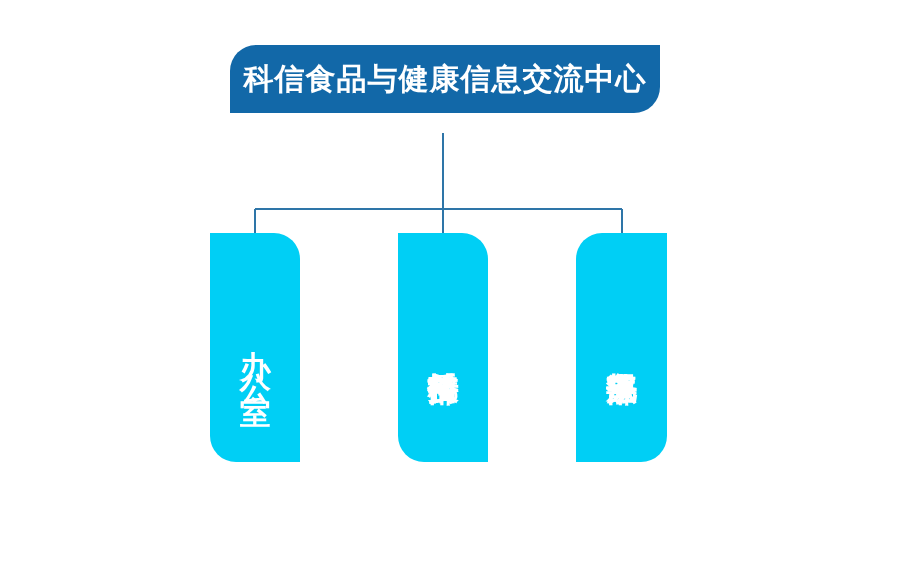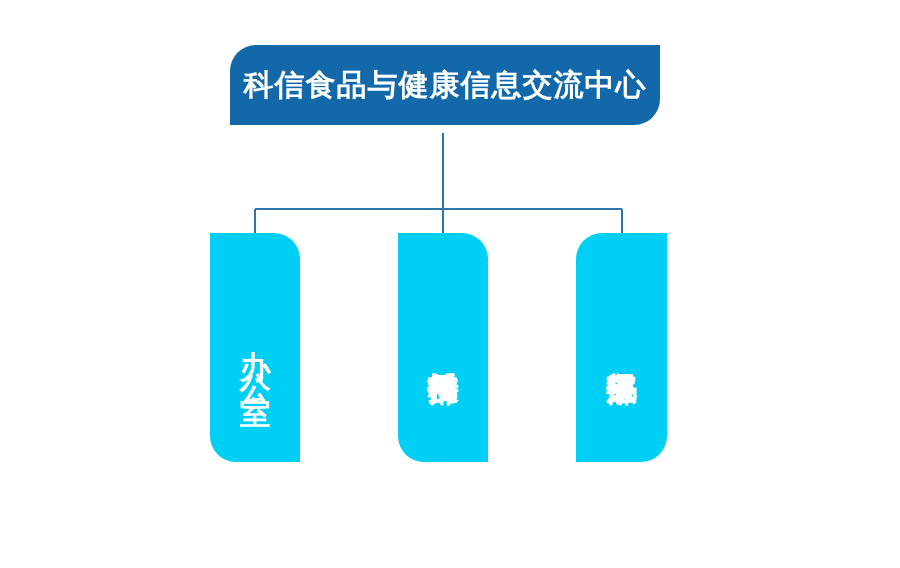--- a/index.html
+++ b/index.html
@@ -28,21 +28,21 @@
     height: 568px;
     pointer-events: none;
   }
 
   
   .root-node {
     position: absolute;
     left: 230px;
     top: 45px;
     width: 430px;
-    height: 80px;
+    height: 68px;
     background: #1268A8;
     border-radius: 26px 0 26px 0;
     display: flex;
     align-items: center;
     justify-content: center;
     box-sizing: border-box;
     padding: 0 14px;
   }
   .root-label {
     color: #ffffff;

